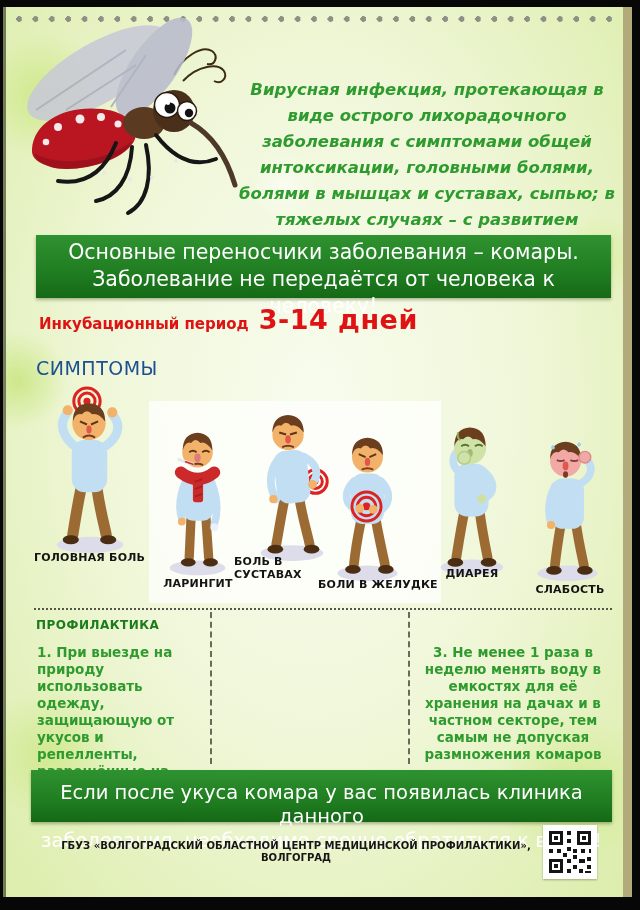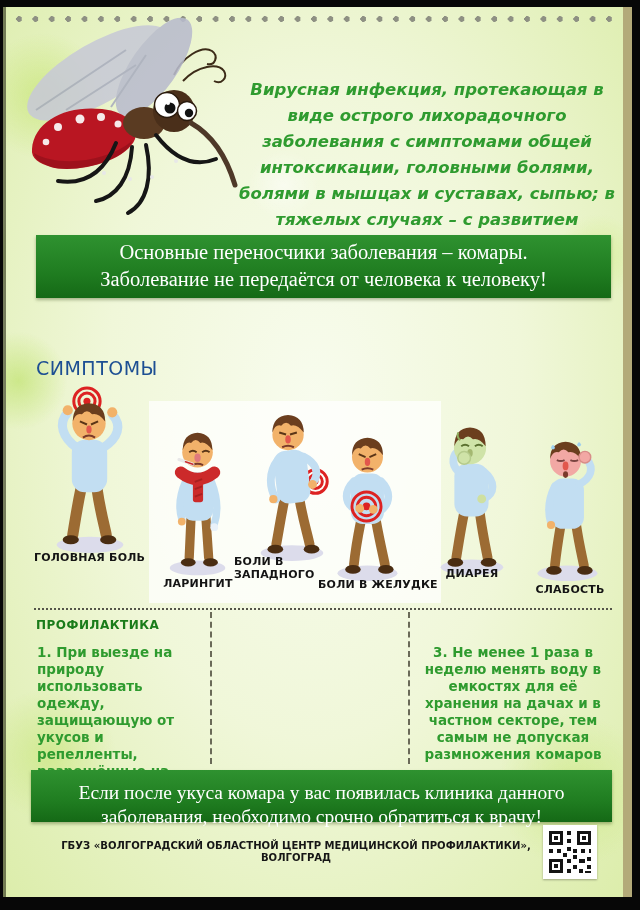--- a/index.html
+++ b/index.html
@@ -21,21 +21,21 @@
         background-image:radial-gradient(circle 3px at 5px 5px,#8e9083 0 2.7px,rgba(0,0,0,0) 3px);
         background-size:16.4px 10px;background-repeat:repeat-x;}
   .abs{position:absolute;}
   .title{left:225px;top:30px;width:392px;text-align:center;
          font-family:"DejaVu Serif","Liberation Serif",serif;font-weight:bold;
          font-size:23px;color:#c21414;letter-spacing:.5px;}
   .intro{left:225px;top:70px;width:392px;text-align:center;
          font-weight:bold;font-style:italic;font-size:16.5px;line-height:26px;color:#2f9b2f;}
   .banner{background:linear-gradient(#2f9230,#1f7c20 62%,#15691б);
           background:linear-gradient(#2f9230,#1f7c20 62%,#156916);
-          color:#fff;text-align:center;box-shadow:0 2px 3px rgba(40,60,10,.35);font-family:Liberation Serif, serif;}
+          color:#fff;text-align:center;box-shadow:0 2px 3px rgba(40,60,10,.35);}
   .banner1{left:30px;top:228px;width:575px;height:63px;font-size:20.5px;line-height:27px;padding-top:4px;box-sizing:border-box;}
   .banner2{left:25px;top:763px;width:581px;height:52px;font-size:19.5px;line-height:24px;padding-top:11px;box-sizing:border-box;}
   .incub{left:33px;top:297px;display:flex;align-items:baseline;gap:10px;color:#df1313;}
   .incub .lbl{font-size:15px;font-weight:bold;}
   .incub .val{font-size:27px;font-weight:bold;letter-spacing:.5px;}
   .symhead{left:30px;top:350px;font-size:19px;font-weight:normal;color:#1d4f93;letter-spacing:.5px;}
   .whiteband{left:143px;top:394px;width:292px;height:202px;background:rgba(255,255,255,.72);}
   .symlabel{font-size:11px;font-weight:bold;color:#141414;letter-spacing:.2px;}
   .hr-dotted{left:28px;top:601px;width:578px;border-top:2px dotted #55554a;height:0;}
   .prevhead{left:30px;top:611px;font-size:12px;font-weight:bold;color:#1a7c1a;letter-spacing:.5px;}
@@ -100,20 +100,24 @@
     </svg>
 
 
     <div class="abs intro">Вирусная инфекция, протекающая в виде острого лихорадочного заболевания с симптомами общей интоксикации, головными болями, болями в мышцах и суставах, сыпью; в тяжелых случаях – с развитием менингита, менингоэнцефалита, паралича.</div>
 
     <div class="abs banner banner1">
       <div>Основные переносчики заболевания – комары.</div>
       <div>Заболевание не передаётся от человека к человеку!</div>
     </div>
 
+    <div class="abs incub">
+      <span class="lbl">Инкубационный период</span>
+      <span class="val">3-14 дней</span>
+    </div>
 
     <div class="abs symhead">СИМПТОМЫ</div>
 
     <div class="abs whiteband"></div>
 
     <svg class="abs" style="left:25px;top:378px" width="118" height="172" viewBox="0 0 110 170">
       <ellipse cx="55" cy="158" rx="33" ry="8" fill="#dcdceb"></ellipse>
       <g fill="none" stroke="#dd2222">
           <circle cx="52" cy="16" r="13" stroke-width="3"></circle>
           <circle cx="52" cy="16" r="8" stroke-width="3"></circle>
@@ -198,21 +202,21 @@
         <circle cx="73" cy="83" r="4.5" fill="#f2b26a"></circle>
       <circle cx="48" cy="32" r="16" fill="#f2b26a"></circle>
       <path d="M32,30 Q32,13 48,12 Q64,13 64,30 Q57,21 51,23 Q46,17 41,23 Q35,21 32,30 Z" fill="#6b3e1e"></path>
       <g stroke="#5a3517" stroke-width="2" fill="none">
         <path d="M39,30 l7,2"></path>
           <path d="M57,30 l-7,2"></path>
       </g>
       <ellipse cx="48" cy="37" rx="2.8" ry="4.2" fill="#e2574c"></ellipse>
       <path d="M42,45 Q48,42 54,45" stroke="#7a3a2a" stroke-width="2" fill="none"></path>
     </svg>
-    <div class="abs symlabel" style="left:228px;top:548px;width:118px">БОЛИ В ЗАПАДНОГО</div>
+    <div class="abs symlabel" style="left:228px;top:548px;width:118px">БОЛЬ В СУСТАВАХ</div>
 
     <svg class="abs" style="left:315px;top:420px" width="92" height="158" viewBox="0 0 95 163">
       <ellipse cx="48" cy="151" rx="31" ry="8" fill="#dcdceb"></ellipse>
       <g stroke="#9c6b33" stroke-width="10" fill="none" stroke-linecap="round">
         <path d="M41,98 C37,118 35,132 34,142"></path>
           <path d="M57,98 C61,120 64,132 66,142"></path>
       </g>
       <ellipse cx="33" cy="147" rx="8" ry="4.5" fill="#4a2d12"></ellipse>
       <ellipse cx="67" cy="147" rx="8" ry="4.5" fill="#4a2d12"></ellipse>
       <rect x="31" y="48" width="34" height="52" rx="12" fill="#c2def2"></rect>

